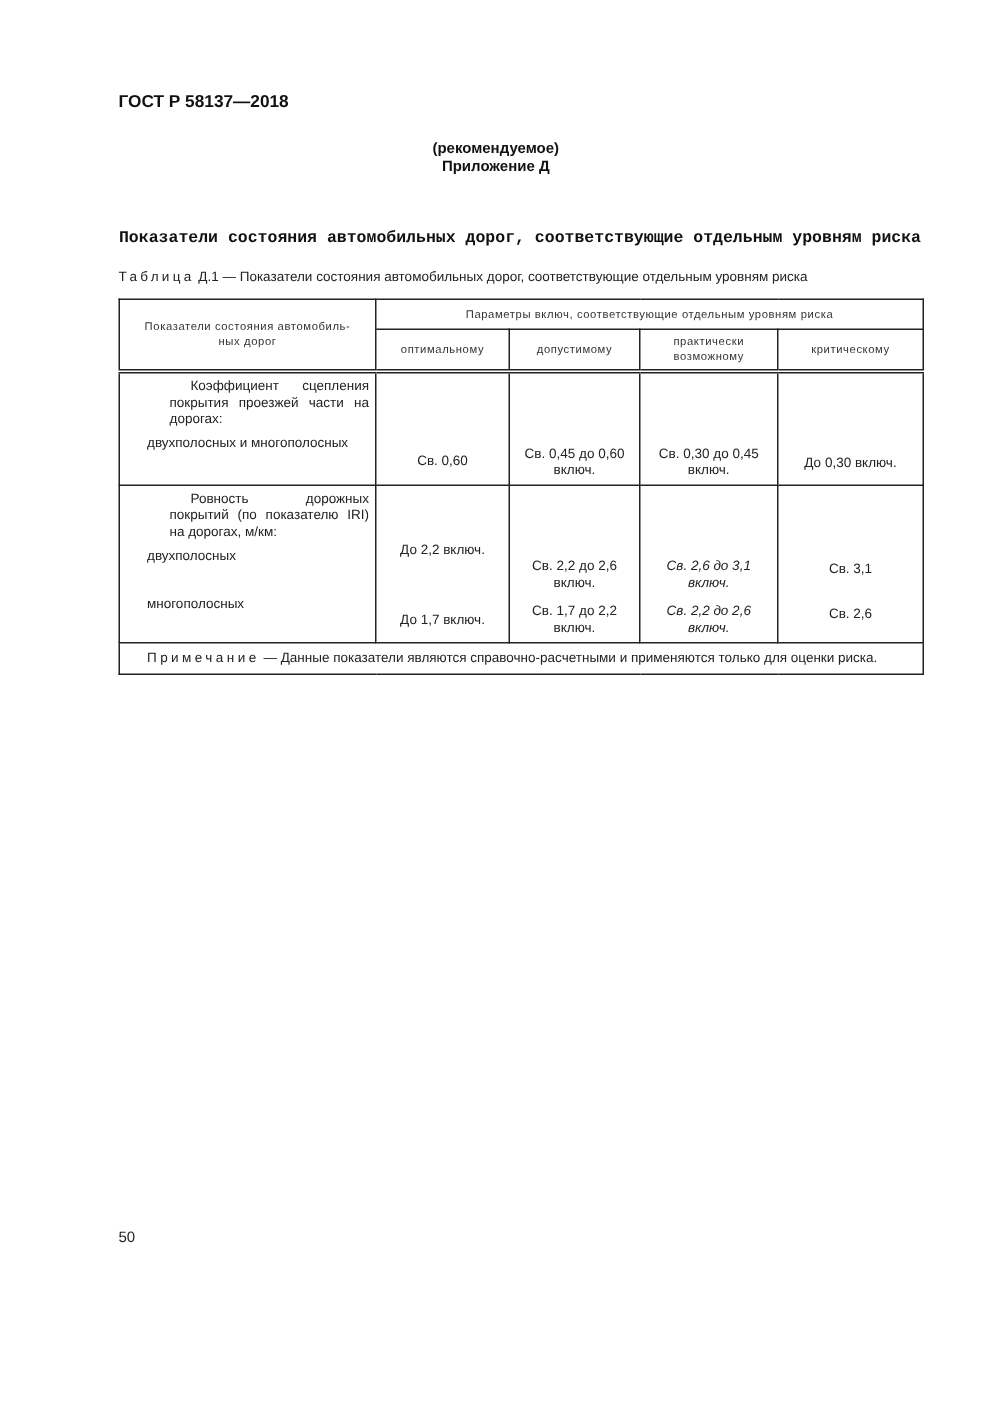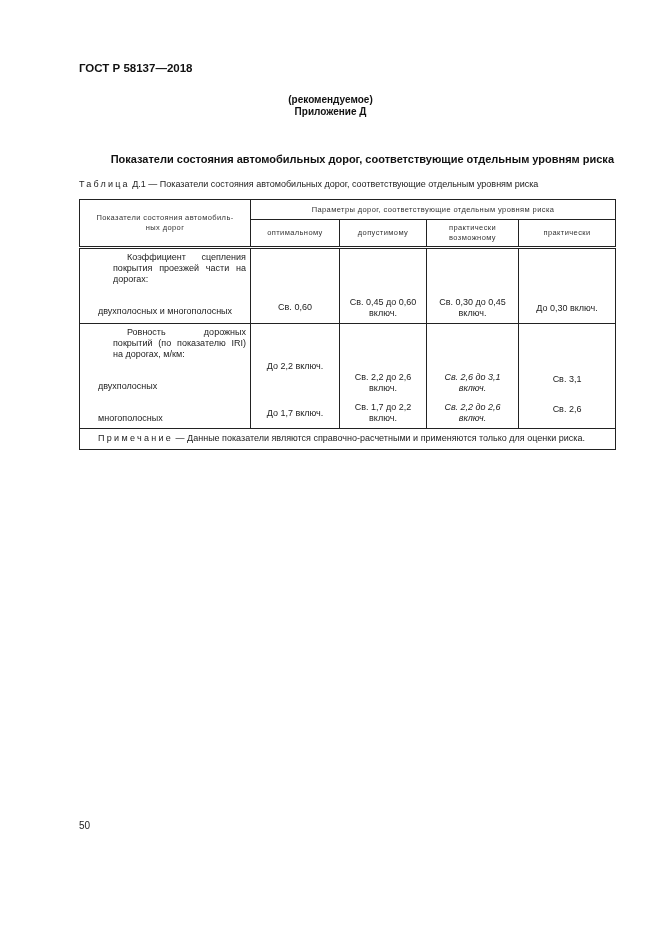--- a/index.html
+++ b/index.html
@@ -10,41 +10,41 @@
     .doc-code {
       position: absolute; left: 79px; top: 62px;
       font-size: 11.5px; font-weight: bold; color: #111;
     }
     .appendix {
       position: absolute; left: 0; width: 661px; top: 94px;
       text-align: center; font-size: 10px; font-weight: bold; line-height: 12px; color: #111;
     }
     .section-title {
       position: absolute; left: 79px; width: 535px; top: 153px;
-      text-align: right; font-size: 11px; font-weight: bold; color: #111;
+      text-align: right; font-size: 11px; font-weight: bold; color: #111; font-family: Liberation Mono, monospace;
     }
     .table-caption {
       position: absolute; left: 79px; width: 535px; top: 179px;
       font-size: 9px; color: #222;
     }
     .table-caption .spaced { letter-spacing: 2.2px; }
     table.data {
       position: absolute; left: 79px; top: 199px; width: 536px;
       border-collapse: collapse; table-layout: fixed;
       font-size: 9px; color: #222;
     }
     table.data td, table.data th {
       border: 1px solid #222; padding: 0; vertical-align: middle; font-weight: normal;
     }
     .th-small { font-size: 7.5px; letter-spacing: 0.4px; color: #333; text-align: center; line-height: 10px; }
     tr.head-top th { height: 19px; }
     tr.head-sub th { height: 26px; border-bottom: 3px double #222; }
     .label-cell { padding: 3px 4px 0 4px !important; vertical-align: top !important; line-height: 11.2px; text-align: justify; }
     .indent { text-indent: 14px; margin-left: 29px; }
-    .label-sub { margin-top: 20px; text-indent: 14px; }
+    .label-sub { margin-top: 4px; text-indent: 14px; }
     .val { text-align: center; line-height: 11px; }
     .val-bottom { vertical-align: bottom !important; padding-bottom: 4px !important; }
     .note-cell { padding: 4px 4px 4px 4px !important; line-height: 11.5px; text-align: justify; }
     .note-label { letter-spacing: 2.3px; }
     .page-num {
       position: absolute; left: 79px; top: 820px; font-size: 10px; color: #222;
     }
   </style>
 </head>
 <body>
@@ -66,27 +66,27 @@
   <colgroup>
     <col style="width:171px">
     <col style="width:89px">
     <col style="width:87px">
     <col style="width:92px">
     <col style="width:97px">
   </colgroup>
   <tbody>
       <tr class="head-top">
     <th class="th-small" rowspan="2" style="border-bottom:3px double #222; padding:0 10px;">Показатели состояния автомобиль-ных дорог</th>
-    <th class="th-small" colspan="4">Параметры дорог, соответствующие отдельным уровням риска</th>
+    <th class="th-small" colspan="4">Параметры включ, соответствующие отдельным уровням риска</th>
   </tr>
   <tr class="head-sub">
     <th class="th-small">оптимальному</th>
     <th class="th-small">допустимому</th>
     <th class="th-small" style="padding:0 12px;margin-left:34px;">практически возможному</th>
-    <th class="th-small">практически</th>
+    <th class="th-small">критическому</th>
   </tr>
 
   <tr style="height:76px;">
     <td class="label-cell">
       <div class="indent">Коэффициент сцепления покрытия проезжей части на дорогах:</div>
       <div class="label-sub">двухполосных и многополосных</div>
     </td>
     <td class="val val-bottom" style="padding-bottom:10px !important;">Св. 0,60</td>
     <td class="val val-bottom">Св. 0,45 до 0,60 включ.</td>
     <td class="val val-bottom">Св. 0,30 до 0,45 включ.</td>

